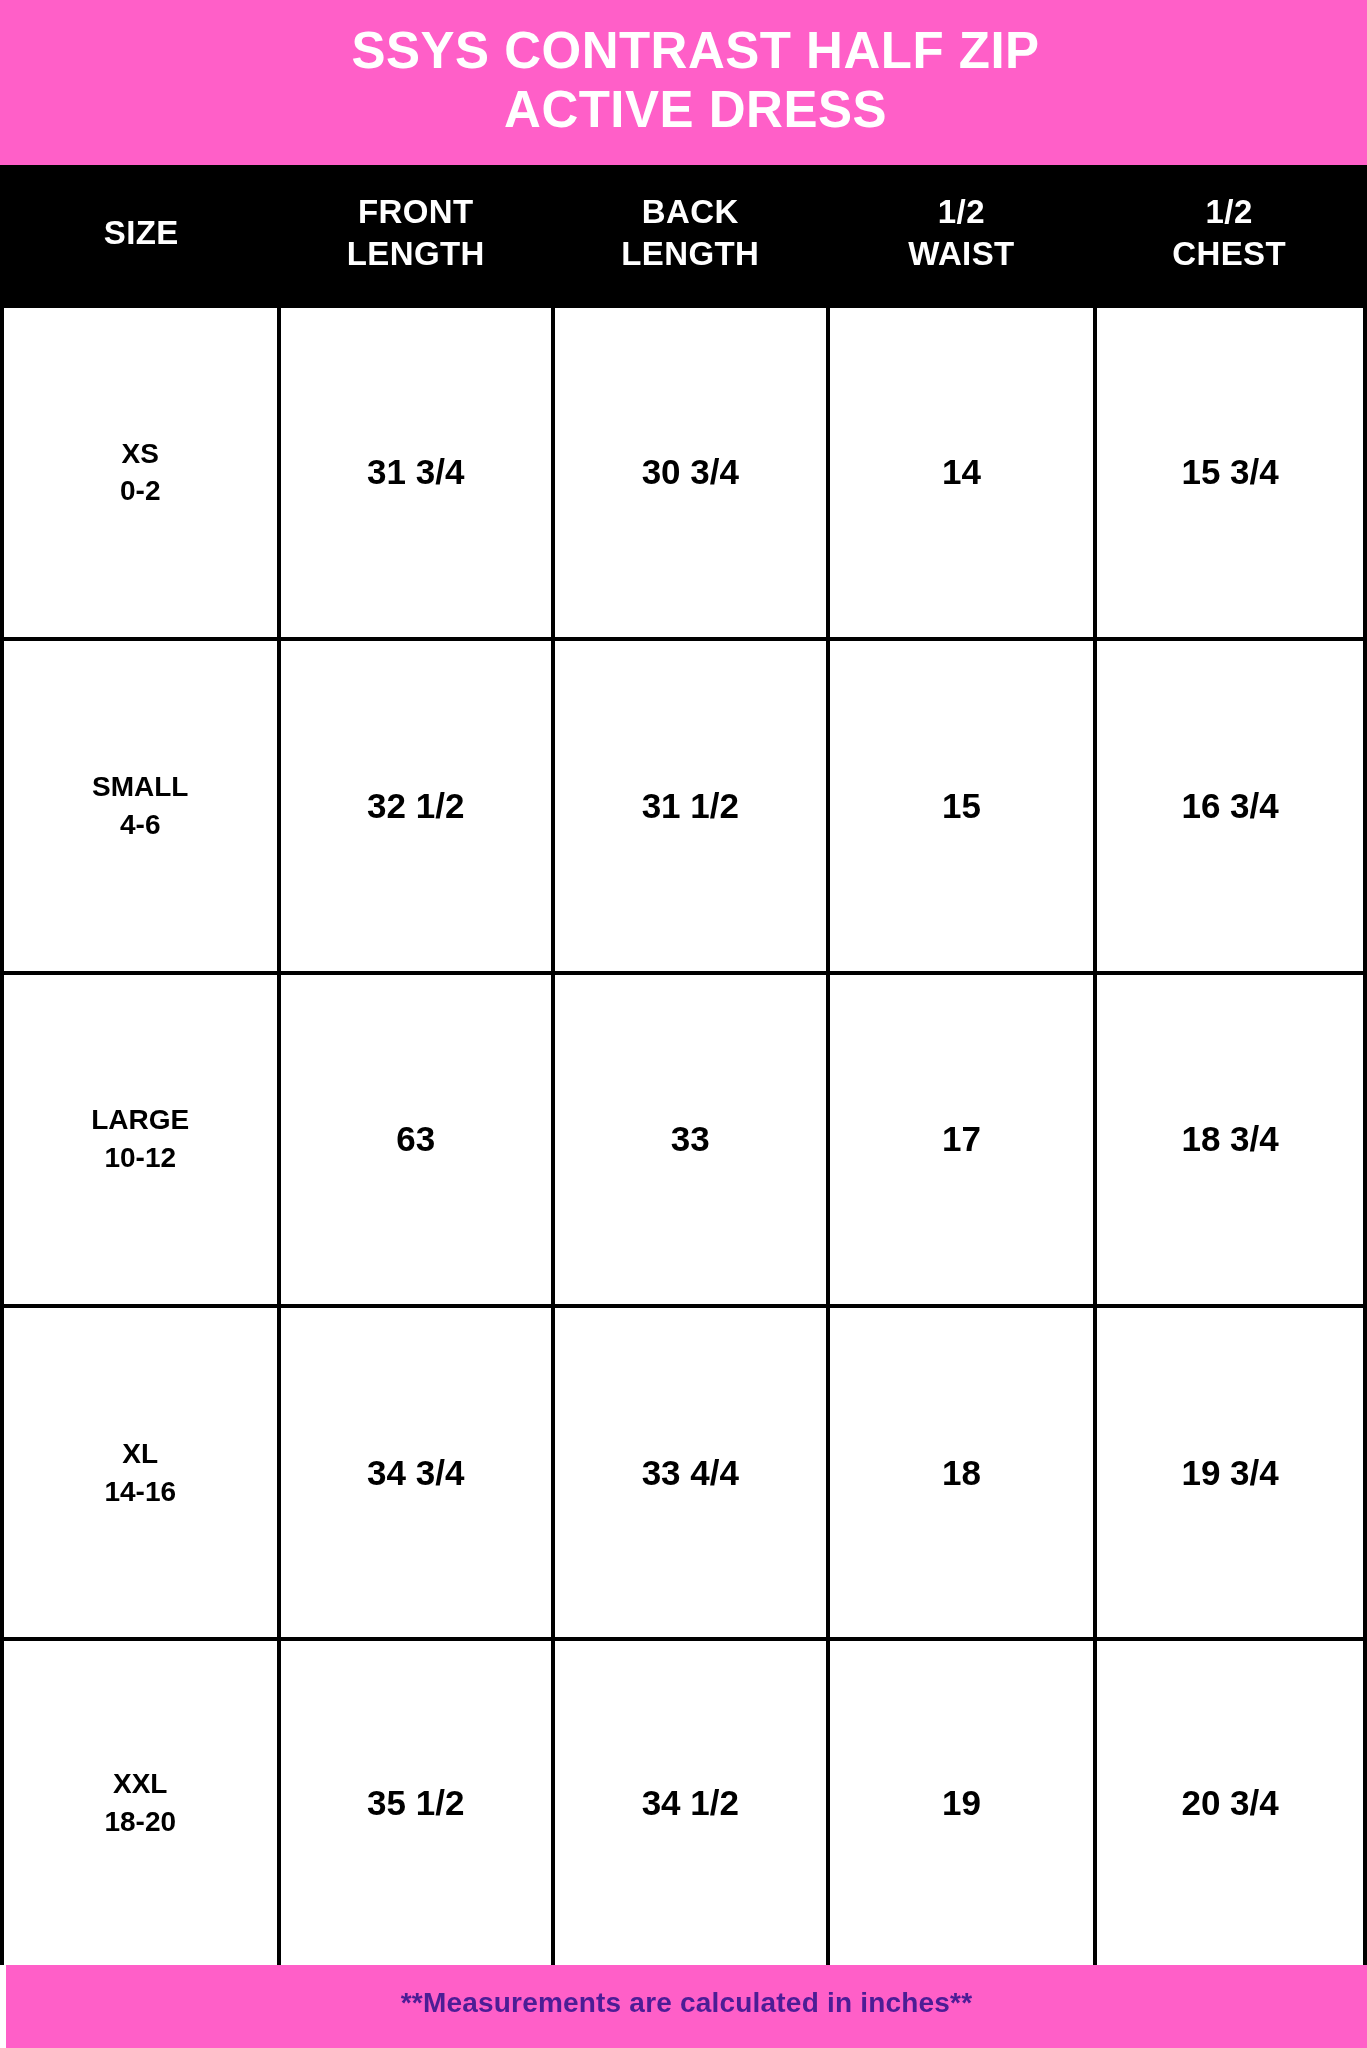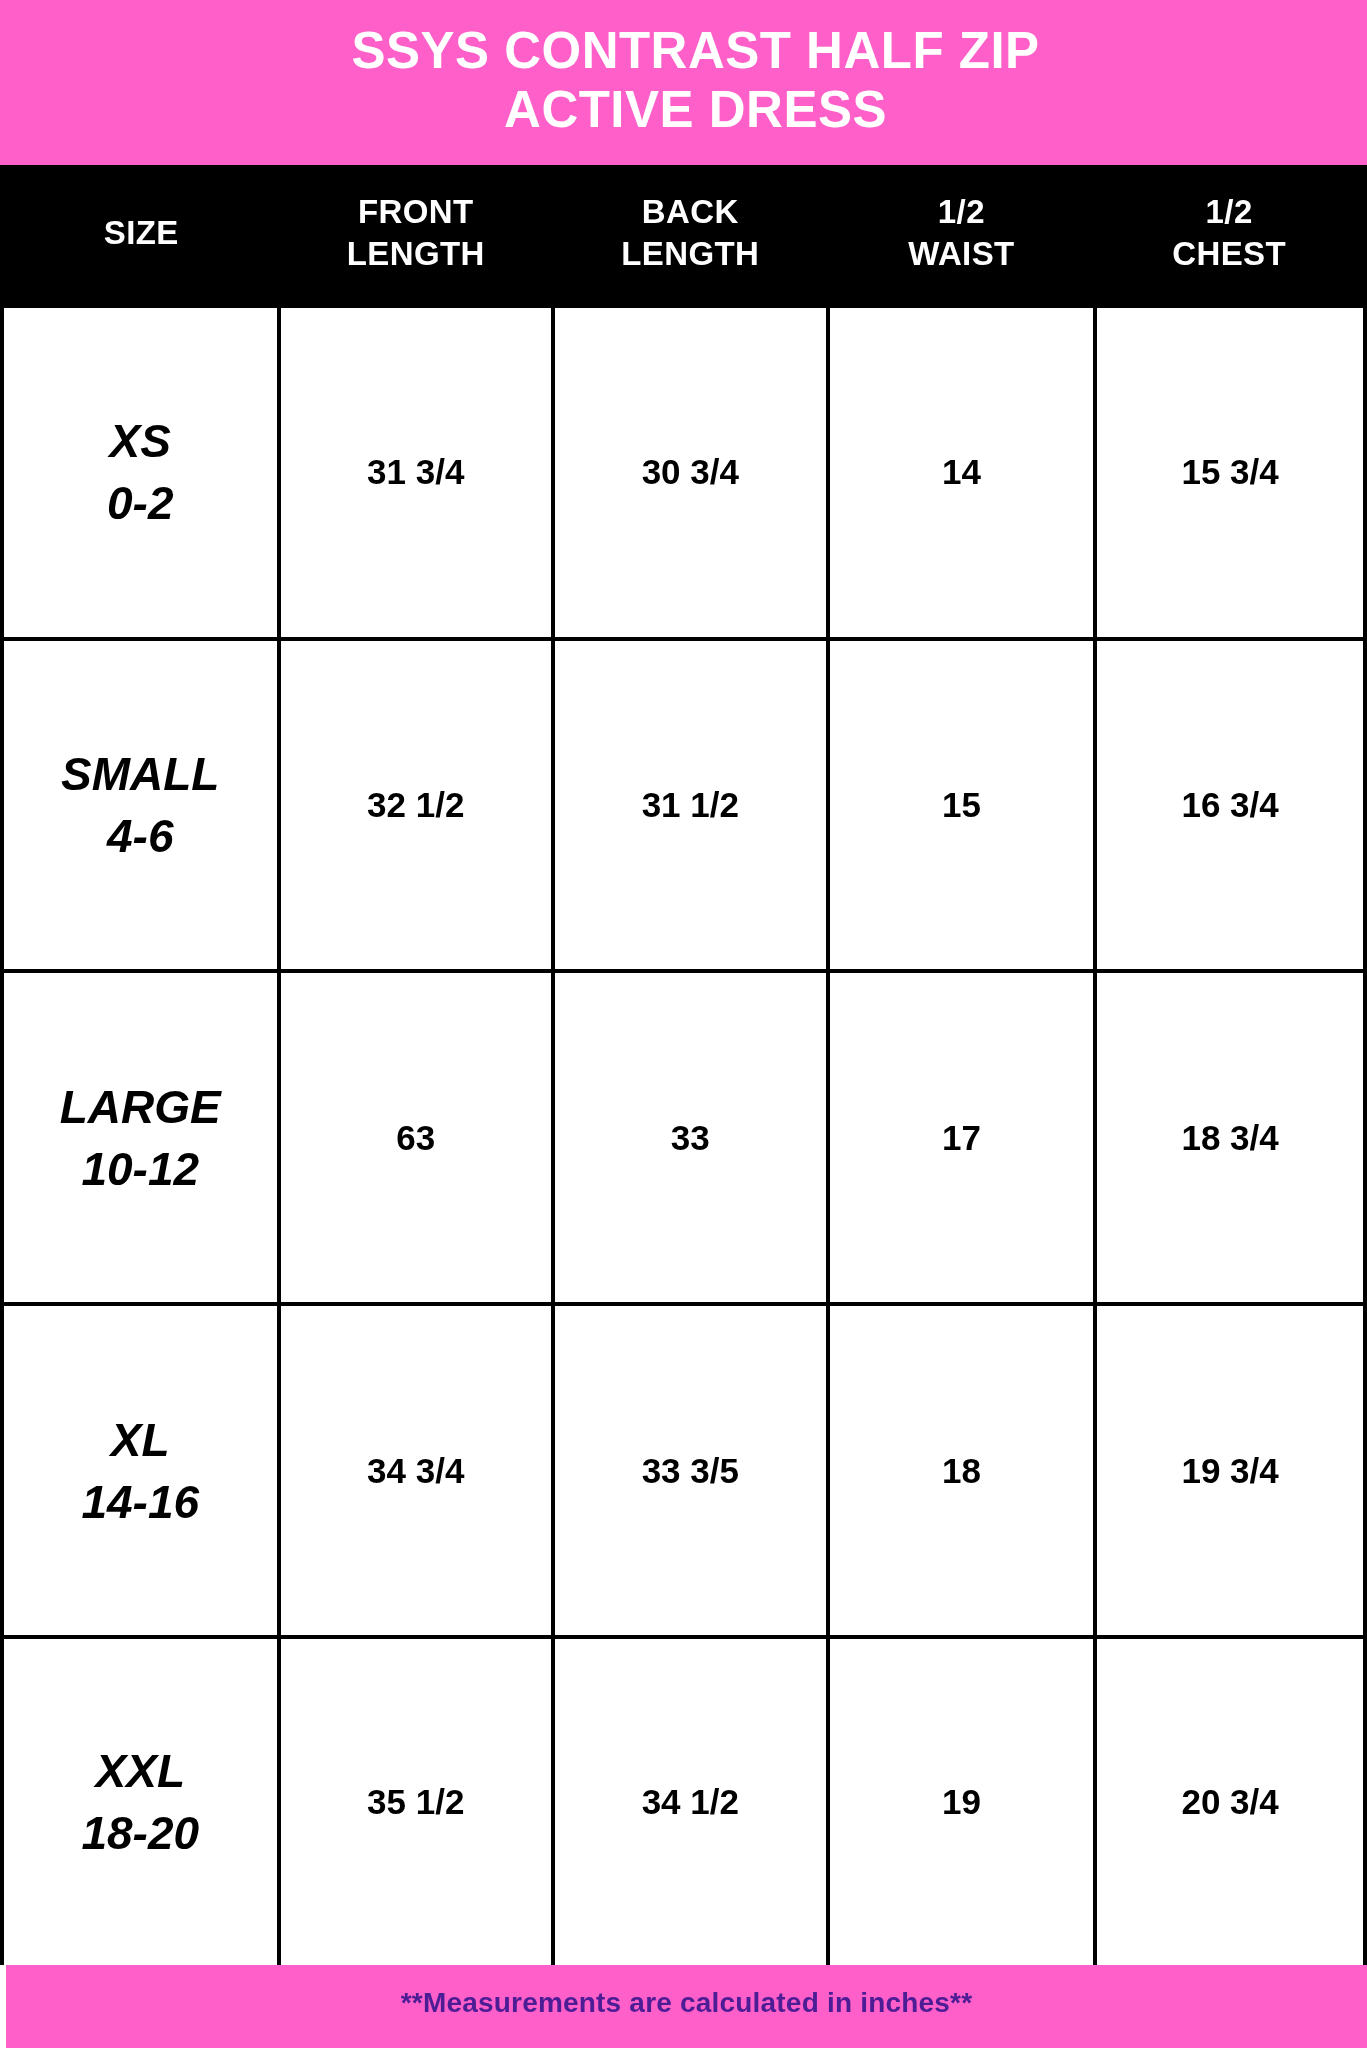--- a/index.html
+++ b/index.html
@@ -78,23 +78,22 @@
     border: 4px solid #000000;
     text-align: center;
     vertical-align: middle;
     color: #000000;
     font-weight: 700;
     font-size: 35px;
     padding: 4px 6px;
     box-sizing: border-box;
   }
   tbody td.size-cell {
-    font-size: 46px;
+    font-size: 28px;
     line-height: 1.35;
-    font-style: italic;
   }
   tbody td.size-cell .sz-name { display: block; }
   tbody td.size-cell .sz-range { display: block; }
   tbody tr td:first-child { border-left: none; }
   tbody tr td:last-child { border-right: none; }
   tbody tr:last-child td { border-bottom: none; }
 
   
   .footer-banner {
     background: #ff5fc8;
@@ -181,21 +180,21 @@
           <td>33</td>
           <td>17</td>
           <td>18 3/4</td>
         </tr>
         <tr>
           <td class="size-cell">
             <span class="sz-name">XL</span>
             <span class="sz-range">14-16</span>
           </td>
           <td>34 3/4</td>
-          <td>33 3/5</td>
+          <td>33 4/4</td>
           <td>18</td>
           <td>19 3/4</td>
         </tr>
         <tr>
           <td class="size-cell">
             <span class="sz-name">XXL</span>
             <span class="sz-range">18-20</span>
           </td>
           <td>35 1/2</td>
           <td>34 1/2</td>

